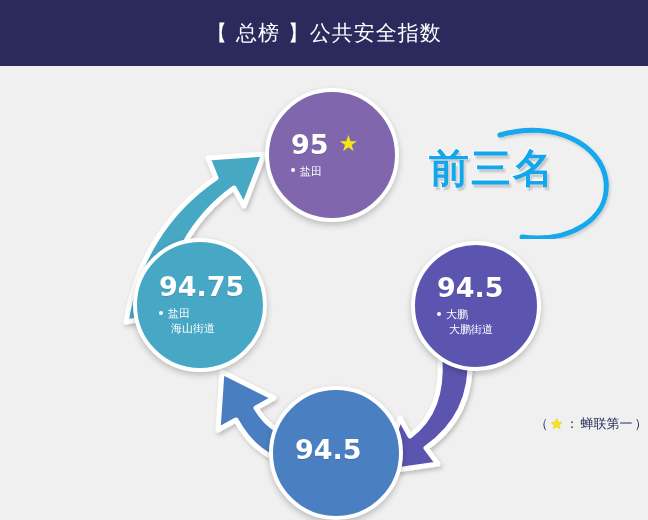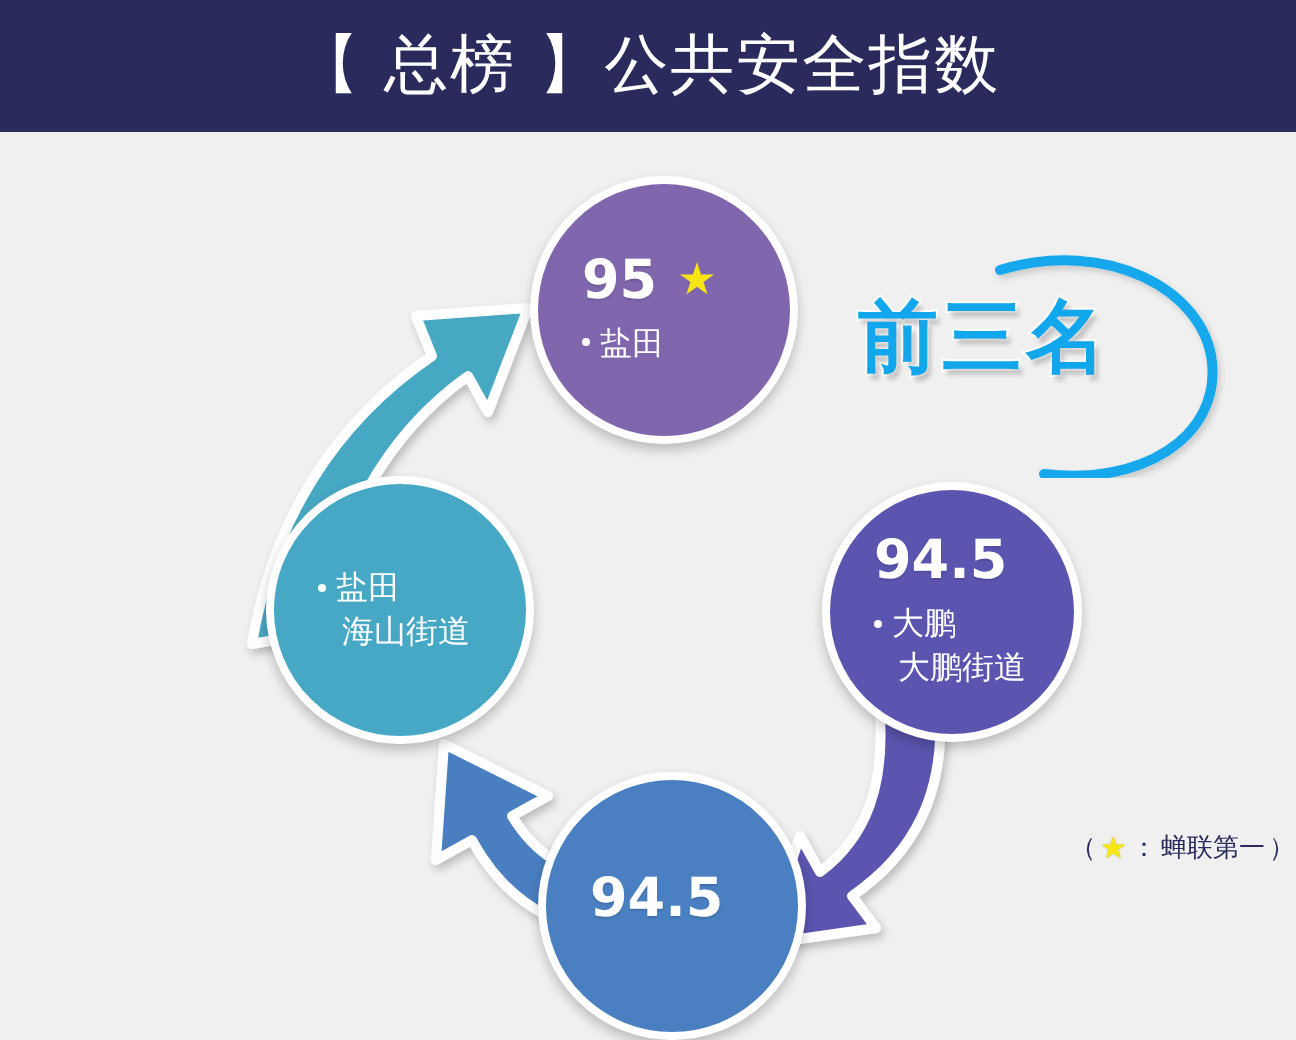--- a/index.html
+++ b/index.html
@@ -21,21 +21,21 @@
     left: 0; top: 0;
     width: 648px;
     height: 66px;
     background: #2a2b5c;
     display: flex;
     align-items: center;
     justify-content: center;
   }
   .header-title {
     color: #ffffff;
-    font-size: 32px;
+    font-size: 21px;
     font-weight: 500;
     letter-spacing: 1px;
     white-space: nowrap;
     font-family: "DejaVu Sans", "Liberation Sans", sans-serif;
   }
 
   
   .canvas {
     position: absolute;
     left: 0; top: 66px;
@@ -71,21 +71,21 @@
     letter-spacing: 0px;
     line-height: 1;
     text-shadow: 0 1px 1px rgba(0,0,0,0.12);
   }
   .star-glyph {
     color: #f7e614;
     font-size: 22px;
     line-height: 1;
   }
   .node-lines {
-    font-size: 16px;
+    font-size: 11px;
     line-height: 1.35;
   }
   .node-line1 { white-space: nowrap; }
   .node-line2 { white-space: nowrap; padding-left: 12px; }
   .bullet-dot {
     display: inline-block;
     width: 4px; height: 4px;
     border-radius: 50%;
     background: #ffffff;
     vertical-align: middle;
@@ -219,20 +219,24 @@
   </div>
 
   <div class="node" id="node-bottom">
     <div class="node-score-row">
       <span class="node-score">94.5</span>
       <span class="star-glyph"></span>
     </div>
   </div>
 
   <div class="node" id="node-left">
+    <div class="node-score-row">
+      <span class="node-score">94.75</span>
+      <span class="star-glyph"></span>
+    </div>
     <div class="node-lines">
       <div class="node-line1"><span class="bullet-dot"></span><span>盐田</span></div>
       <div class="node-line2">海山街道</div>
     </div>
   </div>
 
   <div class="badge">
     <svg class="badge-arc" viewBox="0 0 205 118" xmlns="http://www.w3.org/2000/svg">
       <defs>
         <filter id="arcsh" x="-40%" y="-40%" width="190%" height="190%">

